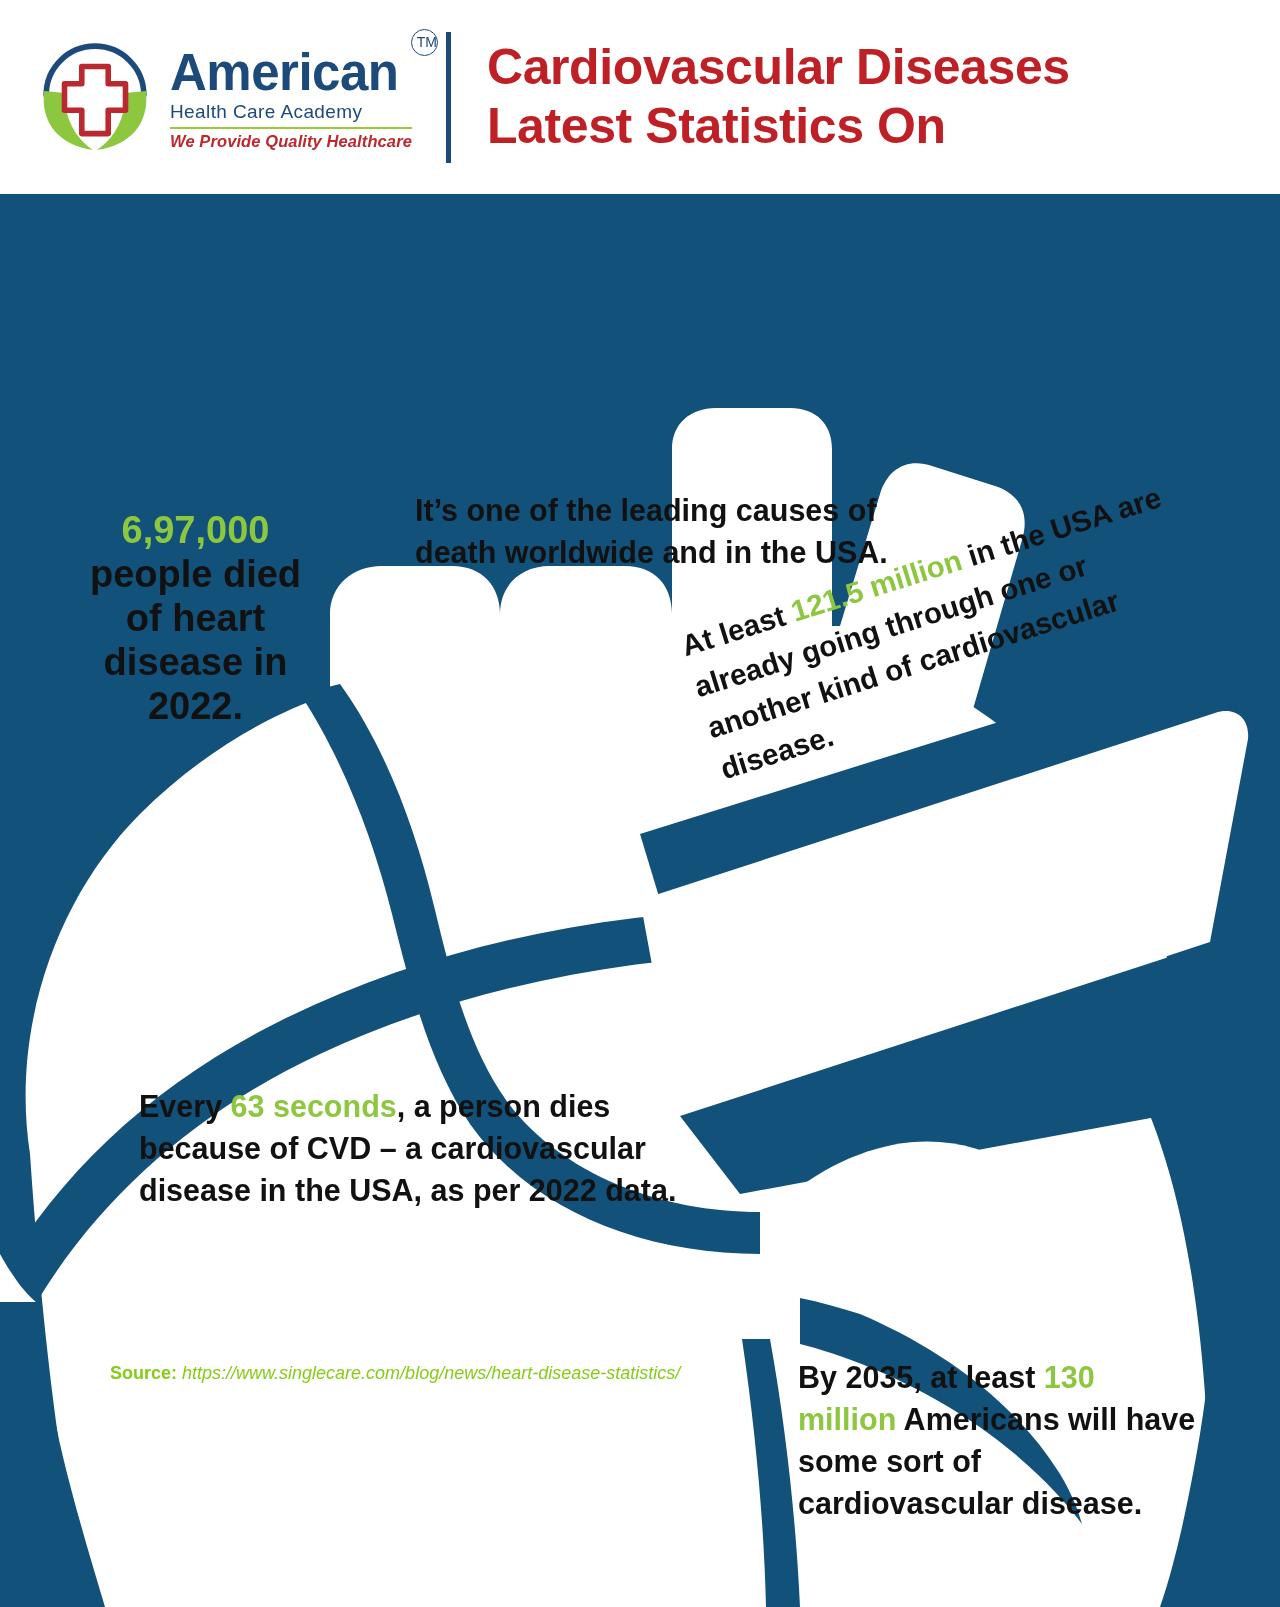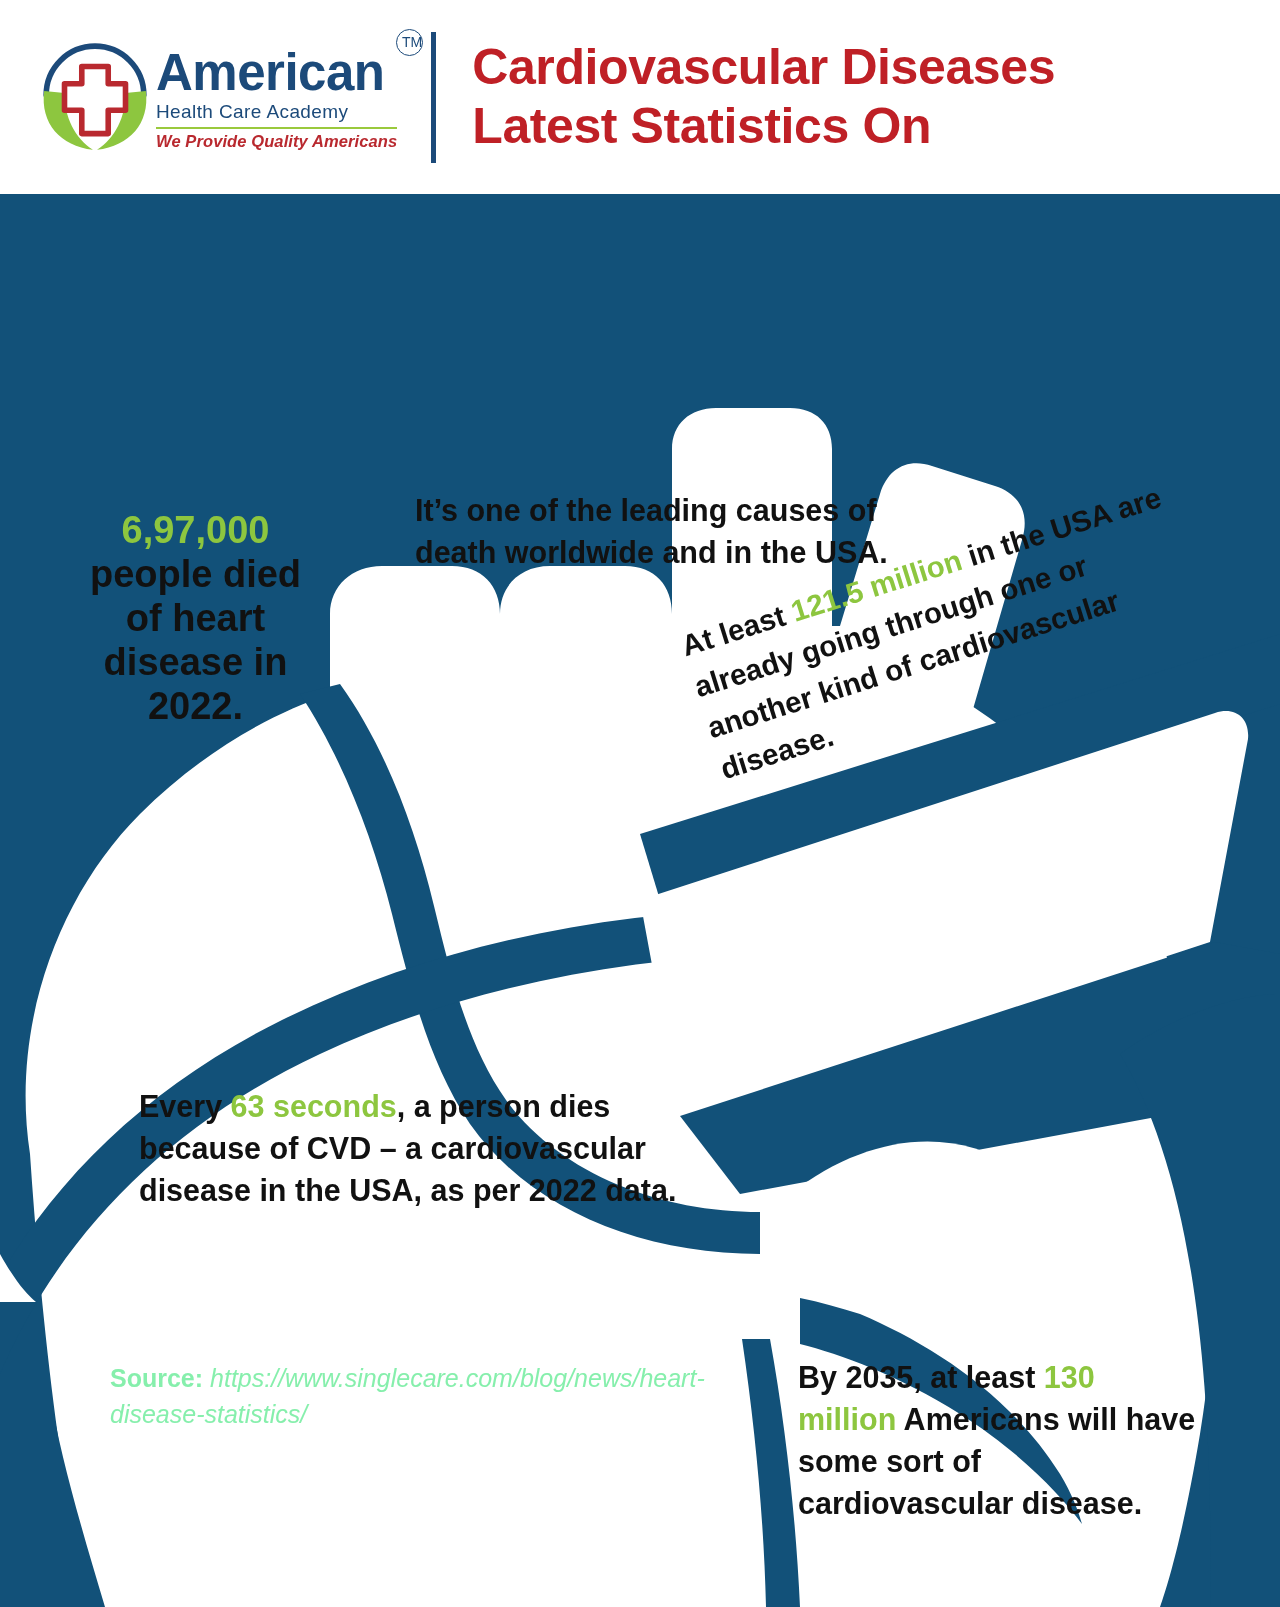--- a/index.html
+++ b/index.html
@@ -23,21 +23,21 @@
     height: 194px;
     background: #ffffff;
     display: flex;
     align-items: center;
     box-sizing: border-box;
     padding-left: 34px;
   }
   .logo-wrap {
     display: flex;
     align-items: center;
-    gap: 0;
+    gap: 14px;
   }
   .logo-mark { width: 122px; height: 122px; flex: none; }
   .logo-text {
     position: relative;
     display: flex;
     flex-direction: column;
     justify-content: center;
     padding-top: 4px;
   }
   .logo-american {
@@ -166,24 +166,24 @@
     width: 400px;
     font-size: 30.5px;
     line-height: 1.38;
   }
 
   #source-block {
     position: absolute;
     left: 110px;
     top: 1167px;
     width: 630px;
-    font-size: 25px;
+    font-size: 18px;
     line-height: 1.42;
     font-style: italic;
-    color: #86efac;
+    color: #84cc16;
     font-family: "Liberation Sans", sans-serif;
   }
   #source-block .src-label {
     font-weight: bold;
     font-style: normal;
   }
 </style>
 </head>
 <body>
 
@@ -195,21 +195,21 @@
       <path d="M10 54 C6 86 26 108 58 112 C40 100 30 80 30 56 Z" fill="#8dc63f"></path>
       <path d="M110 54 C114 86 94 108 62 112 C80 100 90 80 90 56 Z" fill="#8dc63f"></path>
       <path d="M60 60 C60 84 58 100 58 112 C56 96 50 80 40 70 C48 66 56 62 60 60 Z" fill="#ffffff"></path>
       <path d="M47 30 L73 30 L73 47 L90 47 L90 73 L73 73 L73 96 L47 96 L47 73 L30 73 L30 47 L47 47 Z" fill="#ffffff" stroke="#b9292f" stroke-width="5.5" stroke-linejoin="round"></path>
     </svg>
     <div class="logo-text">
       <div class="logo-american">American</div>
       <div class="logo-tm">TM</div>
       <div class="logo-academy">Health Care Academy</div>
       <div class="logo-rule"></div>
-      <div class="logo-tagline">We Provide Quality Americans</div>
+      <div class="logo-tagline">We Provide Quality Healthcare</div>
     </div>
   </div>
 
   <div class="header-divider"></div>
 
   <div class="header-title">
     <div>Cardiovascular Diseases</div>
     <div>Latest Statistics On</div>
   </div>
 </div>

